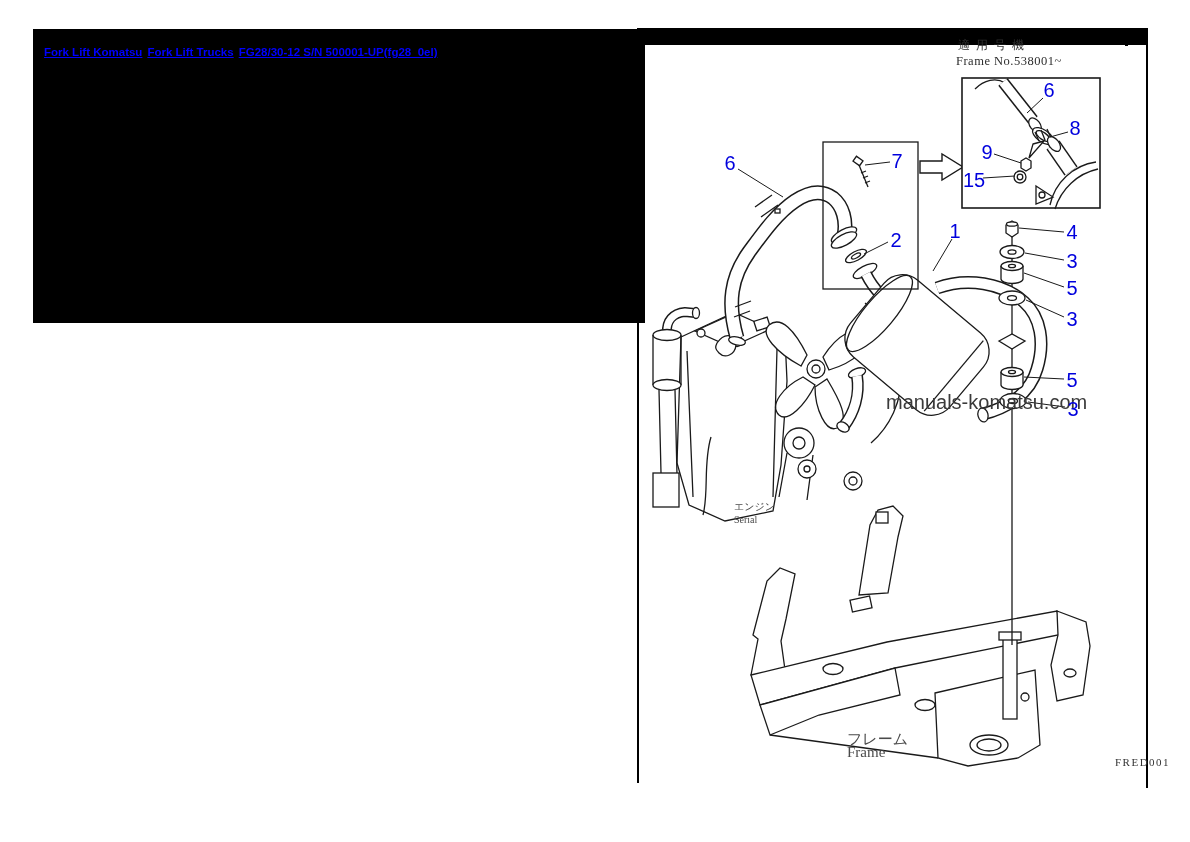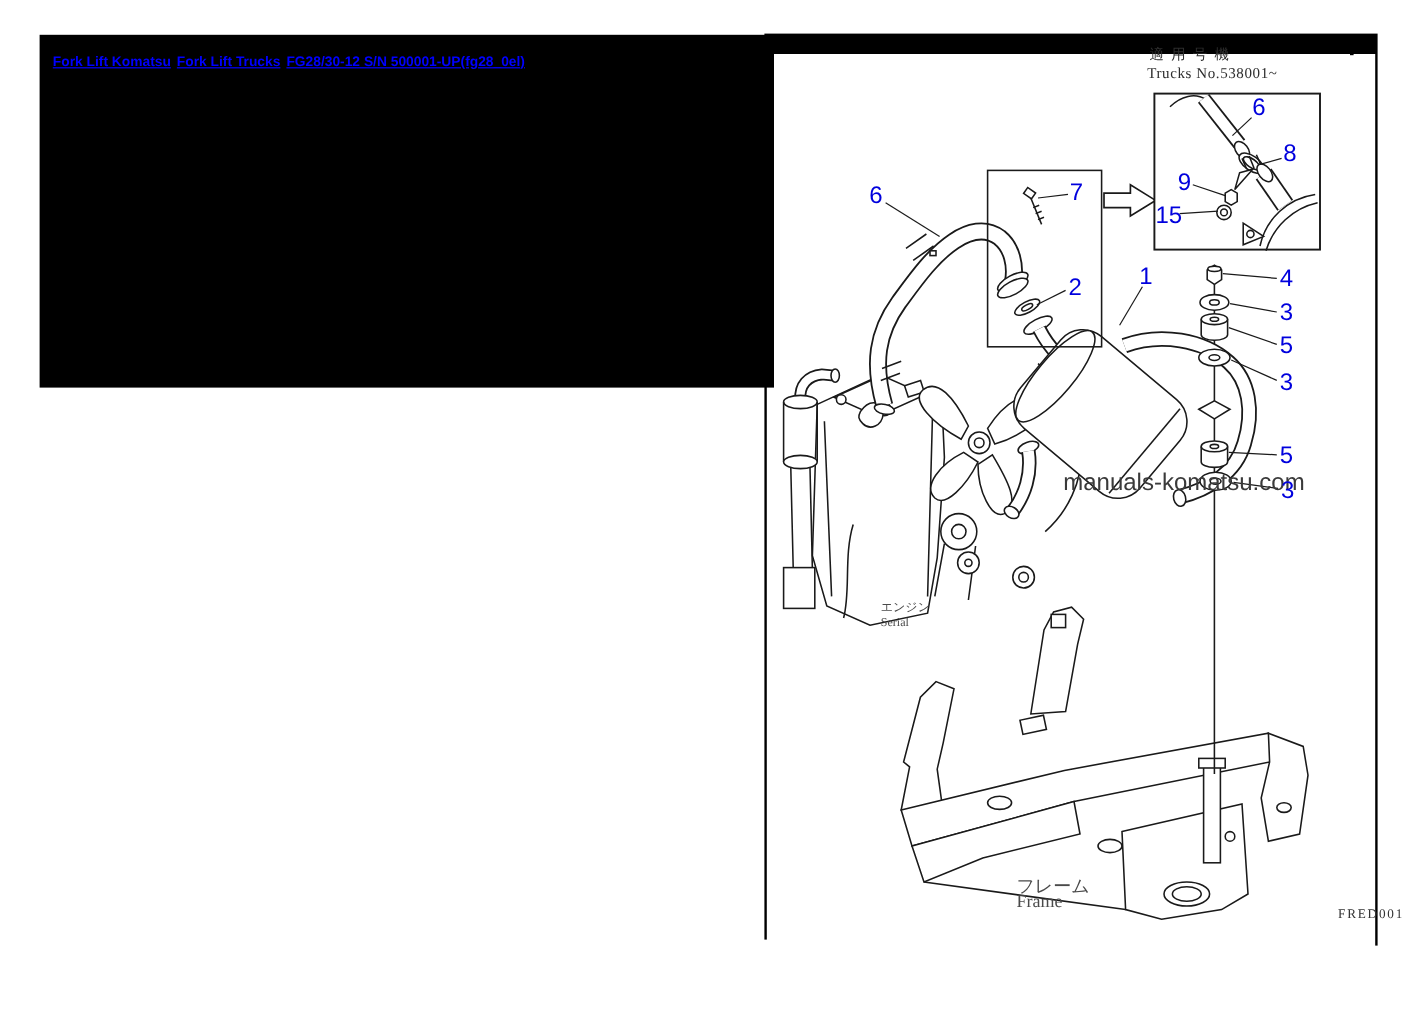--- a/index.html
+++ b/index.html
@@ -37,21 +37,21 @@
     <a href="#">Fork Lift Komatsu</a><a href="#">Fork Lift Trucks</a><a href="#">FG28/30-12 S/N 500001-UP(fg28_0el)</a>
   </div>
 </div>
 
 <div class="diagram-topbar"></div>
 <div class="page-border-left"></div>
 <div class="page-border-right"></div>
 <div class="specks"></div>
 
 <div class="scan-text serial-jp">適用号機</div>
-<div class="scan-text serial-en">Trucks No.538001~</div>
+<div class="scan-text serial-en">Frame No.538001~</div>
 
 <svg class="art" width="513" height="745" viewBox="0 0 513 745">
   <g stroke="#1a1a1a" stroke-width="1.3" fill="none">
 
     <g>
       <path d="M 44,292 L 96,268 L 148,292 L 150,336 L 144,420 L 136,466 L 88,476 L 52,460 L 40,418 Z" fill="#fff"></path>
       <path d="M 58,286 L 98,268 L 134,284 L 94,302 Z" fill="#fff"></path>
       <circle cx="100" cy="296" r="5.5" fill="#fff"></circle>
       <path d="M 50,306 L 56,452 M 140,304 L 136,452"></path>
       <rect x="118" y="274" width="14" height="10" transform="rotate(-18 125 279)" fill="#fff"></rect>

